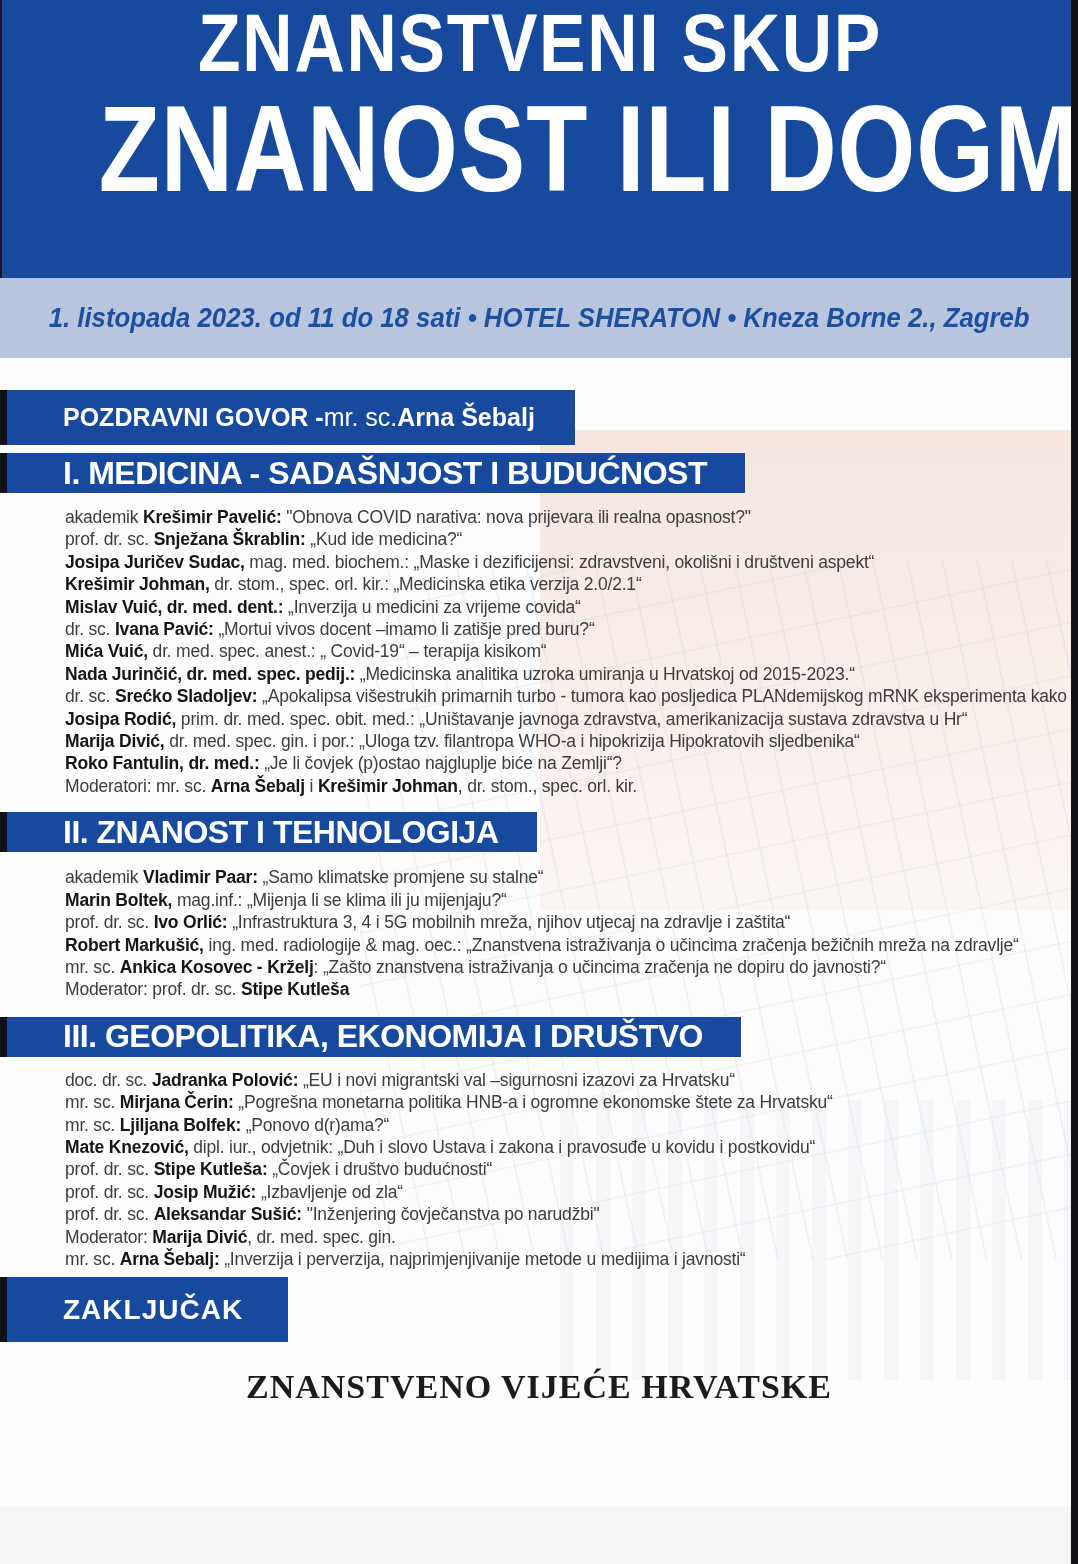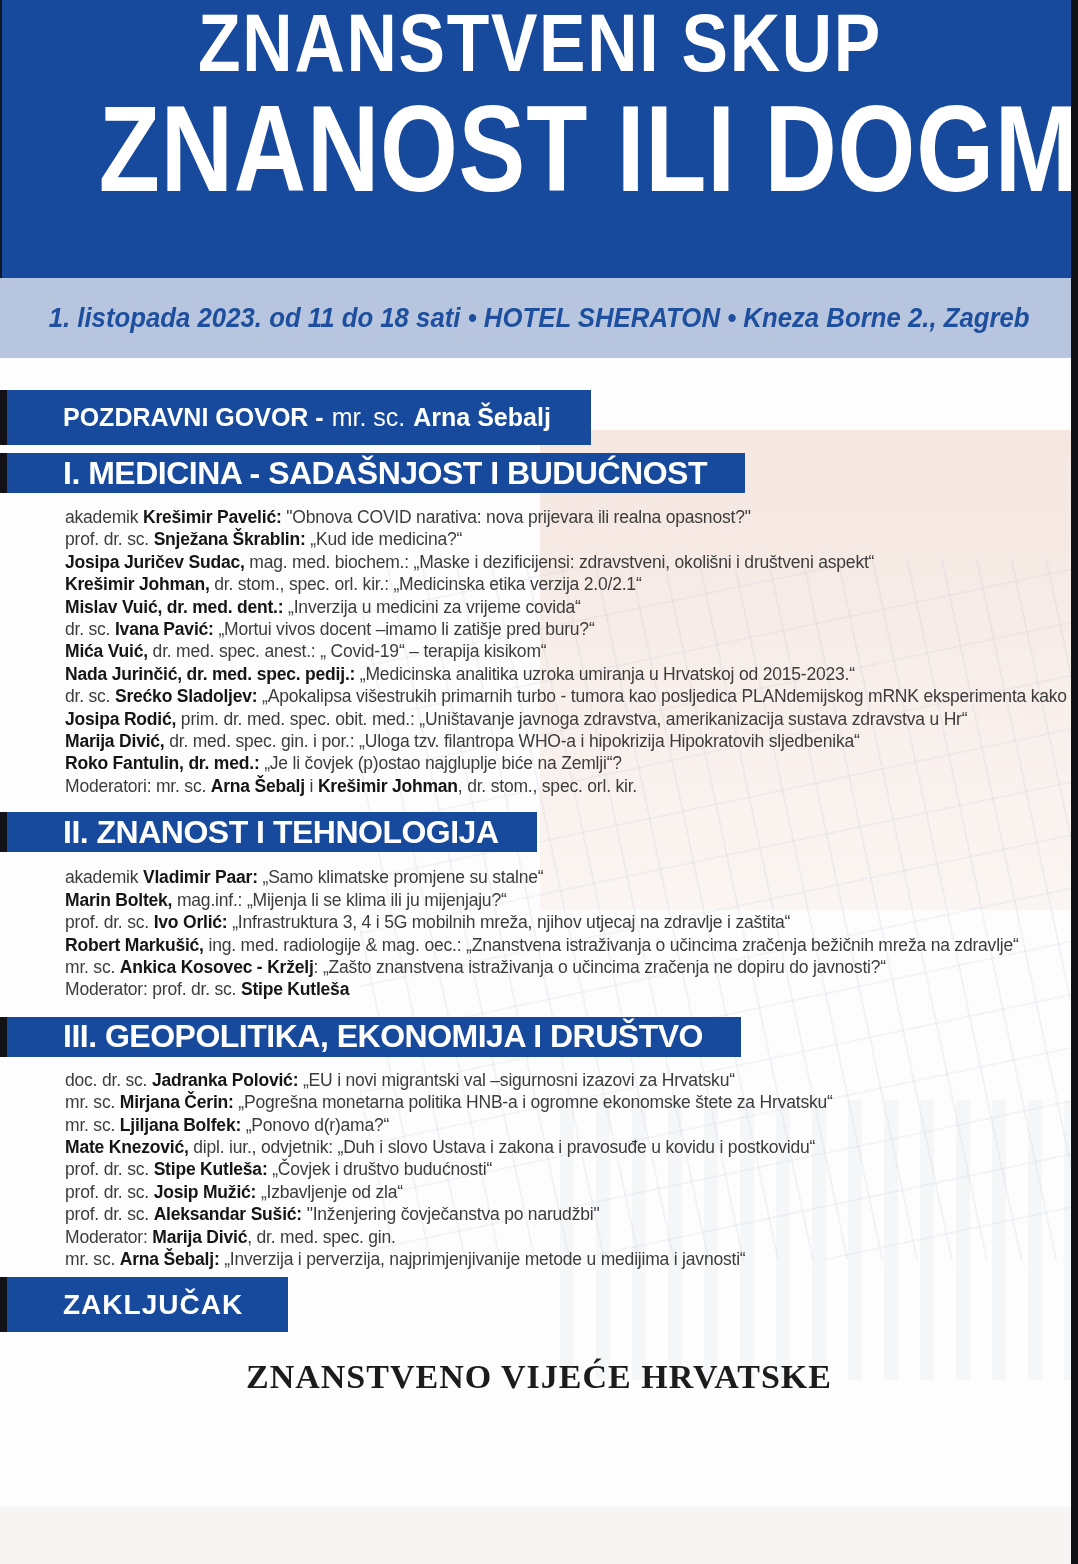--- a/index.html
+++ b/index.html
@@ -28,35 +28,35 @@
   .title1{font-size:82px;font-weight:600;line-height:1.05;transform:scaleX(.85);letter-spacing:2px;white-space:nowrap;}
   .title2{font-size:122px;font-weight:800;line-height:1;transform:scaleX(.82);margin-top:2px;letter-spacing:1px;white-space:nowrap;}
 
   .infobar{position:relative;z-index:1;height:80px;background:#b7c5de;display:flex;align-items:center;justify-content:center;font-style:italic;}
   .infobar span{color:#1d4f9e;font-weight:700;font-size:28px;transform:scaleX(.92);white-space:nowrap;}
 
   .banner{
     position:relative;z-index:1;background:#17499c;border-left:7px solid #111116;
     color:#fff;font-weight:700;width:fit-content;display:flex;align-items:center;white-space:nowrap;
   }
-  .welcome{margin-top:32px;height:55px;padding:0 40px 0 56px;font-size:25px;gap:8px;}
+  .welcome{margin-top:32px;height:55px;padding:0 40px 0 56px;font-size:25px;}
   .welcome .light{font-weight:400;}
   .section-banner{height:40px;padding:0 38px 0 56px;font-size:32px;letter-spacing:-0.5px;}
   .s1{margin-top:8px;}
   .s2{margin-top:15px;}
   .s3{margin-top:16px;}
 
   .talk-list{position:relative;z-index:1;margin-left:65px;}
   .l1{margin-top:13px;}
   .l2{margin-top:14px;}
   .l3{margin-top:12px;}
   .talk-line{font-size:17.5px;line-height:22.4px;letter-spacing:-0.2px;color:#3c3c3c;white-space:nowrap;}
   .talk-line .b{font-weight:700;color:#151515;}
 
-  .conclusion{margin-top:7px;height:55px;padding:0 45px 0 56px;font-size:28px;letter-spacing:1px;}
+  .conclusion{margin-top:7px;height:65px;padding:0 45px 0 56px;font-size:28px;letter-spacing:1px;}
 
   .footer{
     position:relative;z-index:1;margin-top:26px;text-align:center;
     font-family:"Liberation Serif",serif;font-size:34px;font-weight:600;
     color:#1c1c1c;letter-spacing:1px;
   }
 </style>
 </head>
 <body>
 

